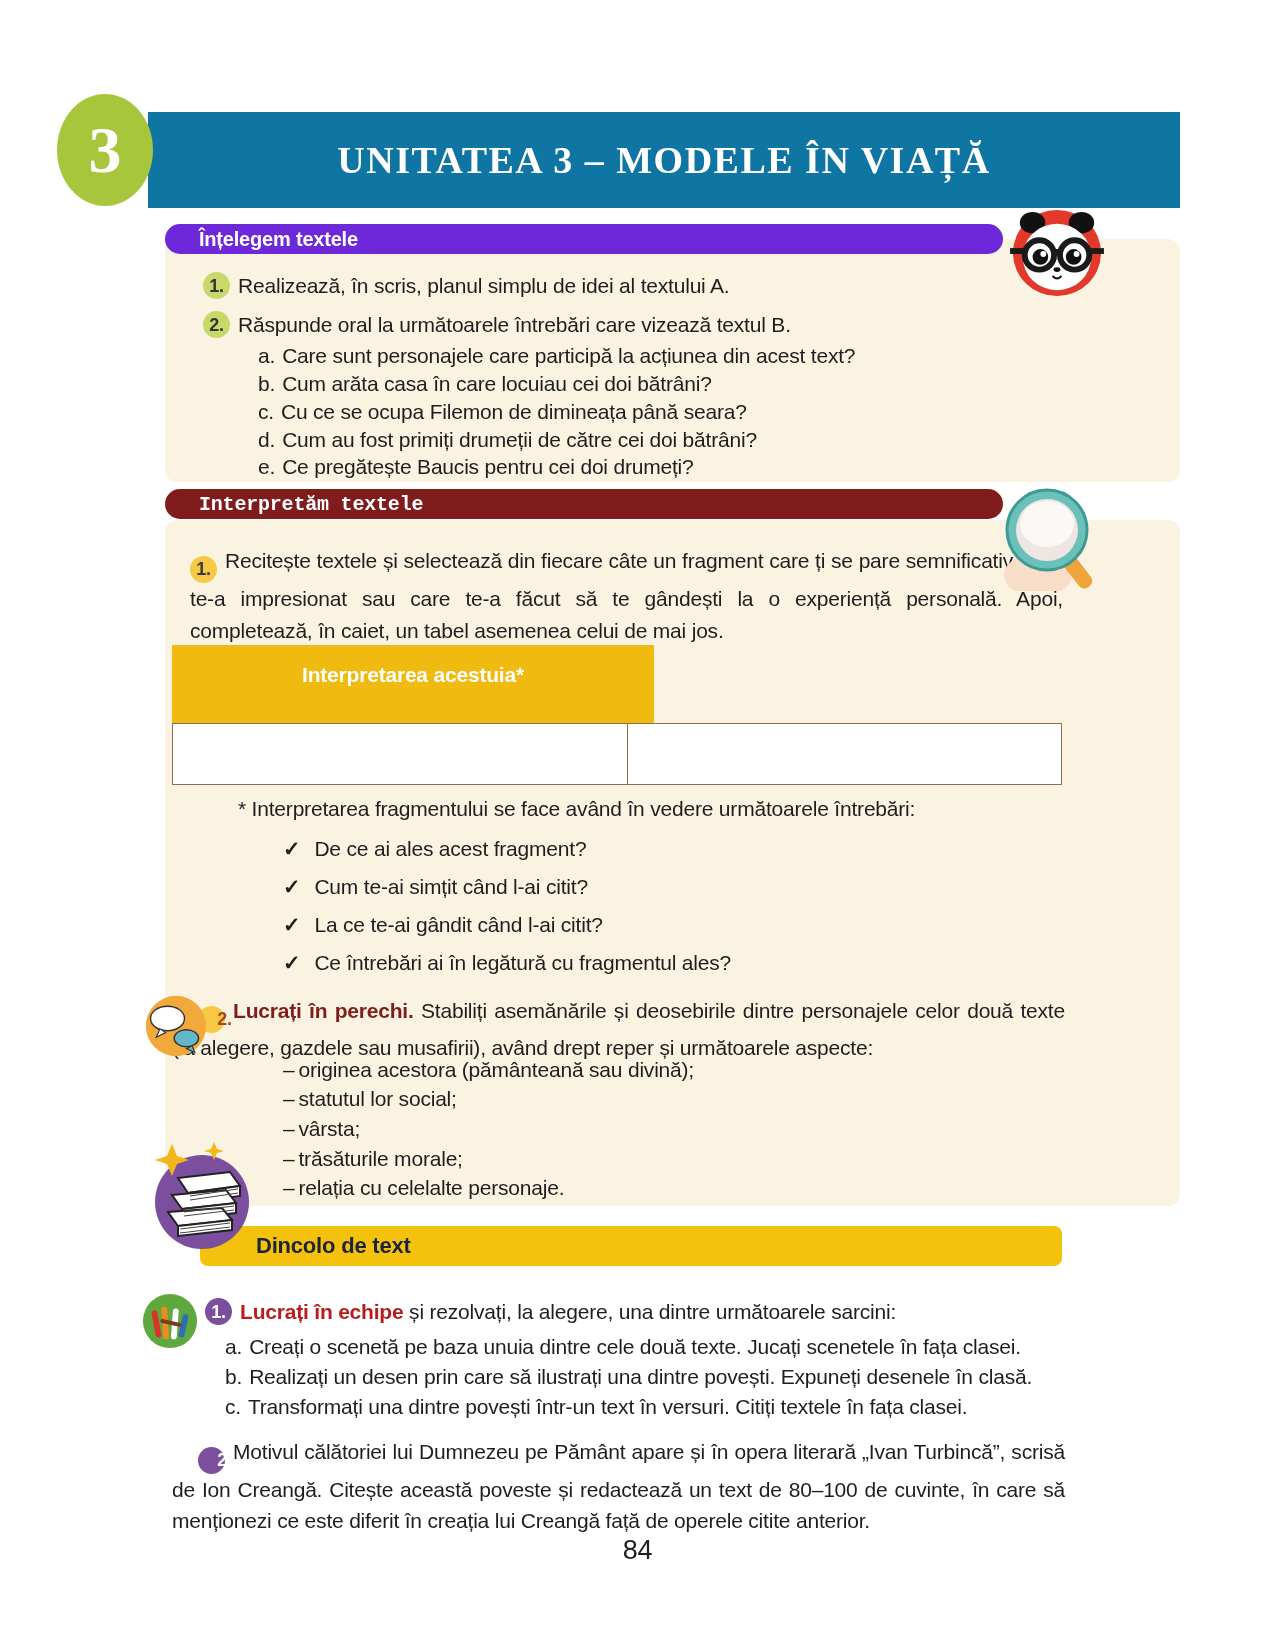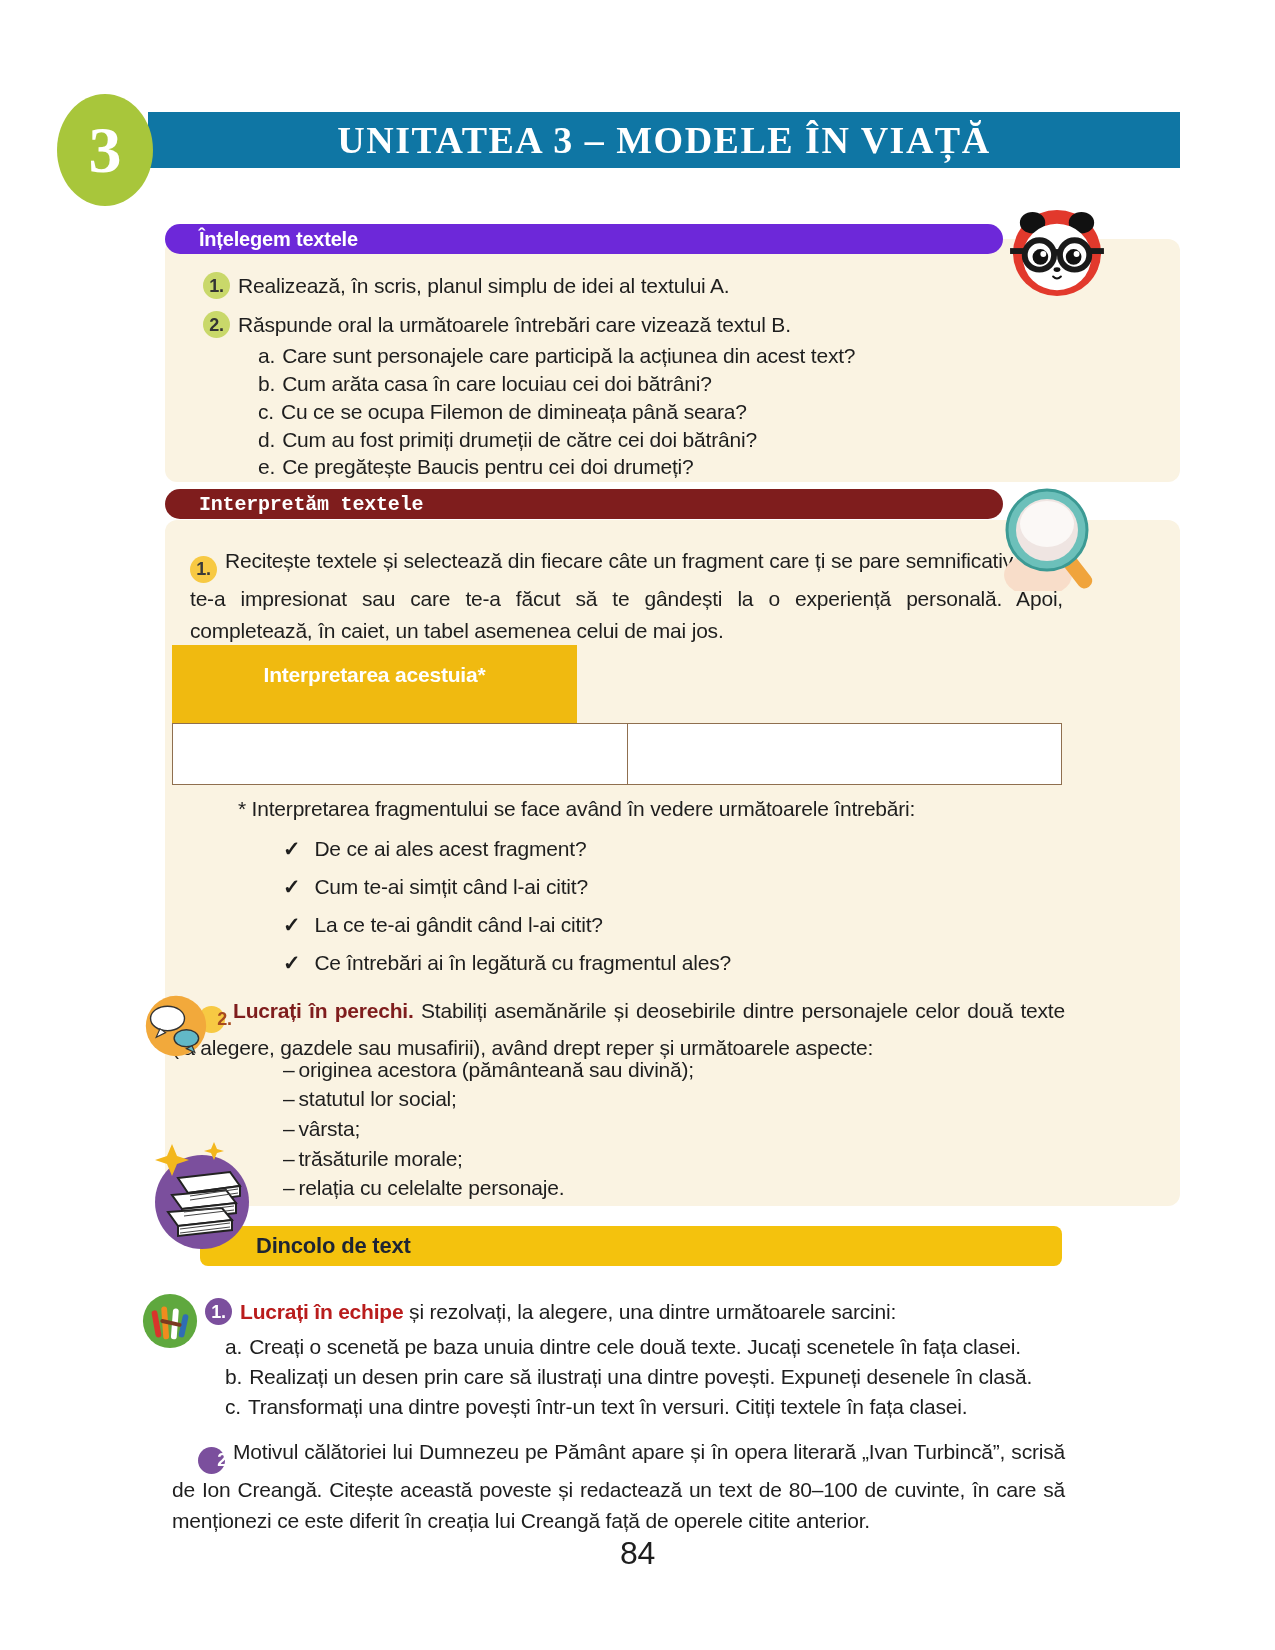--- a/index.html
+++ b/index.html
@@ -11,21 +11,21 @@
   .abs { position:absolute; }
 
   
   .unit-circle {
     left:57px; top:94px; width:96px; height:112px; border-radius:50%;
     background:#a8c63b; color:#ffffff; z-index:3;
     display:flex; align-items:center; justify-content:center;
     font-family:"Liberation Serif", serif; font-size:66px; font-weight:bold;
   }
   .title-bar {
-    left:148px; top:112px; width:1032px; height:56px; background:#0f76a4; z-index:2;
+    left:148px; top:112px; width:1032px; height:96px; background:#0f76a4; z-index:2;
     display:flex; align-items:center; justify-content:center;
   }
   .title-bar .t {
     font-family:"Liberation Serif", serif; font-weight:bold; font-size:38px;
     color:#ffffff; letter-spacing:1.5px;
   }
 
   
   .panel { background:#faf3e2; border-radius:12px; z-index:1; }
   .panel-1 { left:165px; top:239px; width:1015px; height:243px; }
@@ -63,33 +63,33 @@
   .lead-green { color:#b91c1c; font-weight:bold; }
 
   
   .frag-table { left:172px; top:645px; width:890px; z-index:2; }
   .frag-table .thead { display:flex; gap:2px; }
   .frag-table .th {
     height:78px; background:#f0ba10; color:#ffffff; font-weight:bold; font-size:21px;
     display:flex; align-items:center; justify-content:center; padding-bottom:18px;
   }
   .frag-table .th.c1 { width:455px; }
-  .frag-table .th.c2 { width:405px; }
+  .frag-table .th.c2 { width:482px; }
   .frag-table .tbody { display:flex; }
   .frag-table .td { height:62px; background:#ffffff; border:1px solid #8f6f4f; }
   .frag-table .td.c1 { width:455px; border-right:none; }
   .frag-table .td.c2 { width:435px; }
 
   .check-row { display:flex; font-size:21px; line-height:26px; z-index:2; }
   .check-row .chk { margin-right:14px; font-weight:bold; }
   .dash-row { display:flex; font-size:21px; line-height:26px; z-index:2; }
   .dash-row .dash { margin-right:4px; }
 
   .footnote { font-size:21px; z-index:2; }
-  .page-num { left:0; top:1535px; width:100%; text-align:center; font-size:32px; z-index:2; }
+  .page-num { left:0; top:1535px; width:100%; text-align:center; font-size:27px; z-index:2; }
 
   .icon { z-index:4; }
 </style>
 </head>
 <body>
 
 <div class="page">
 
   <div class="abs unit-circle">3</div>
   <div class="abs title-bar">

